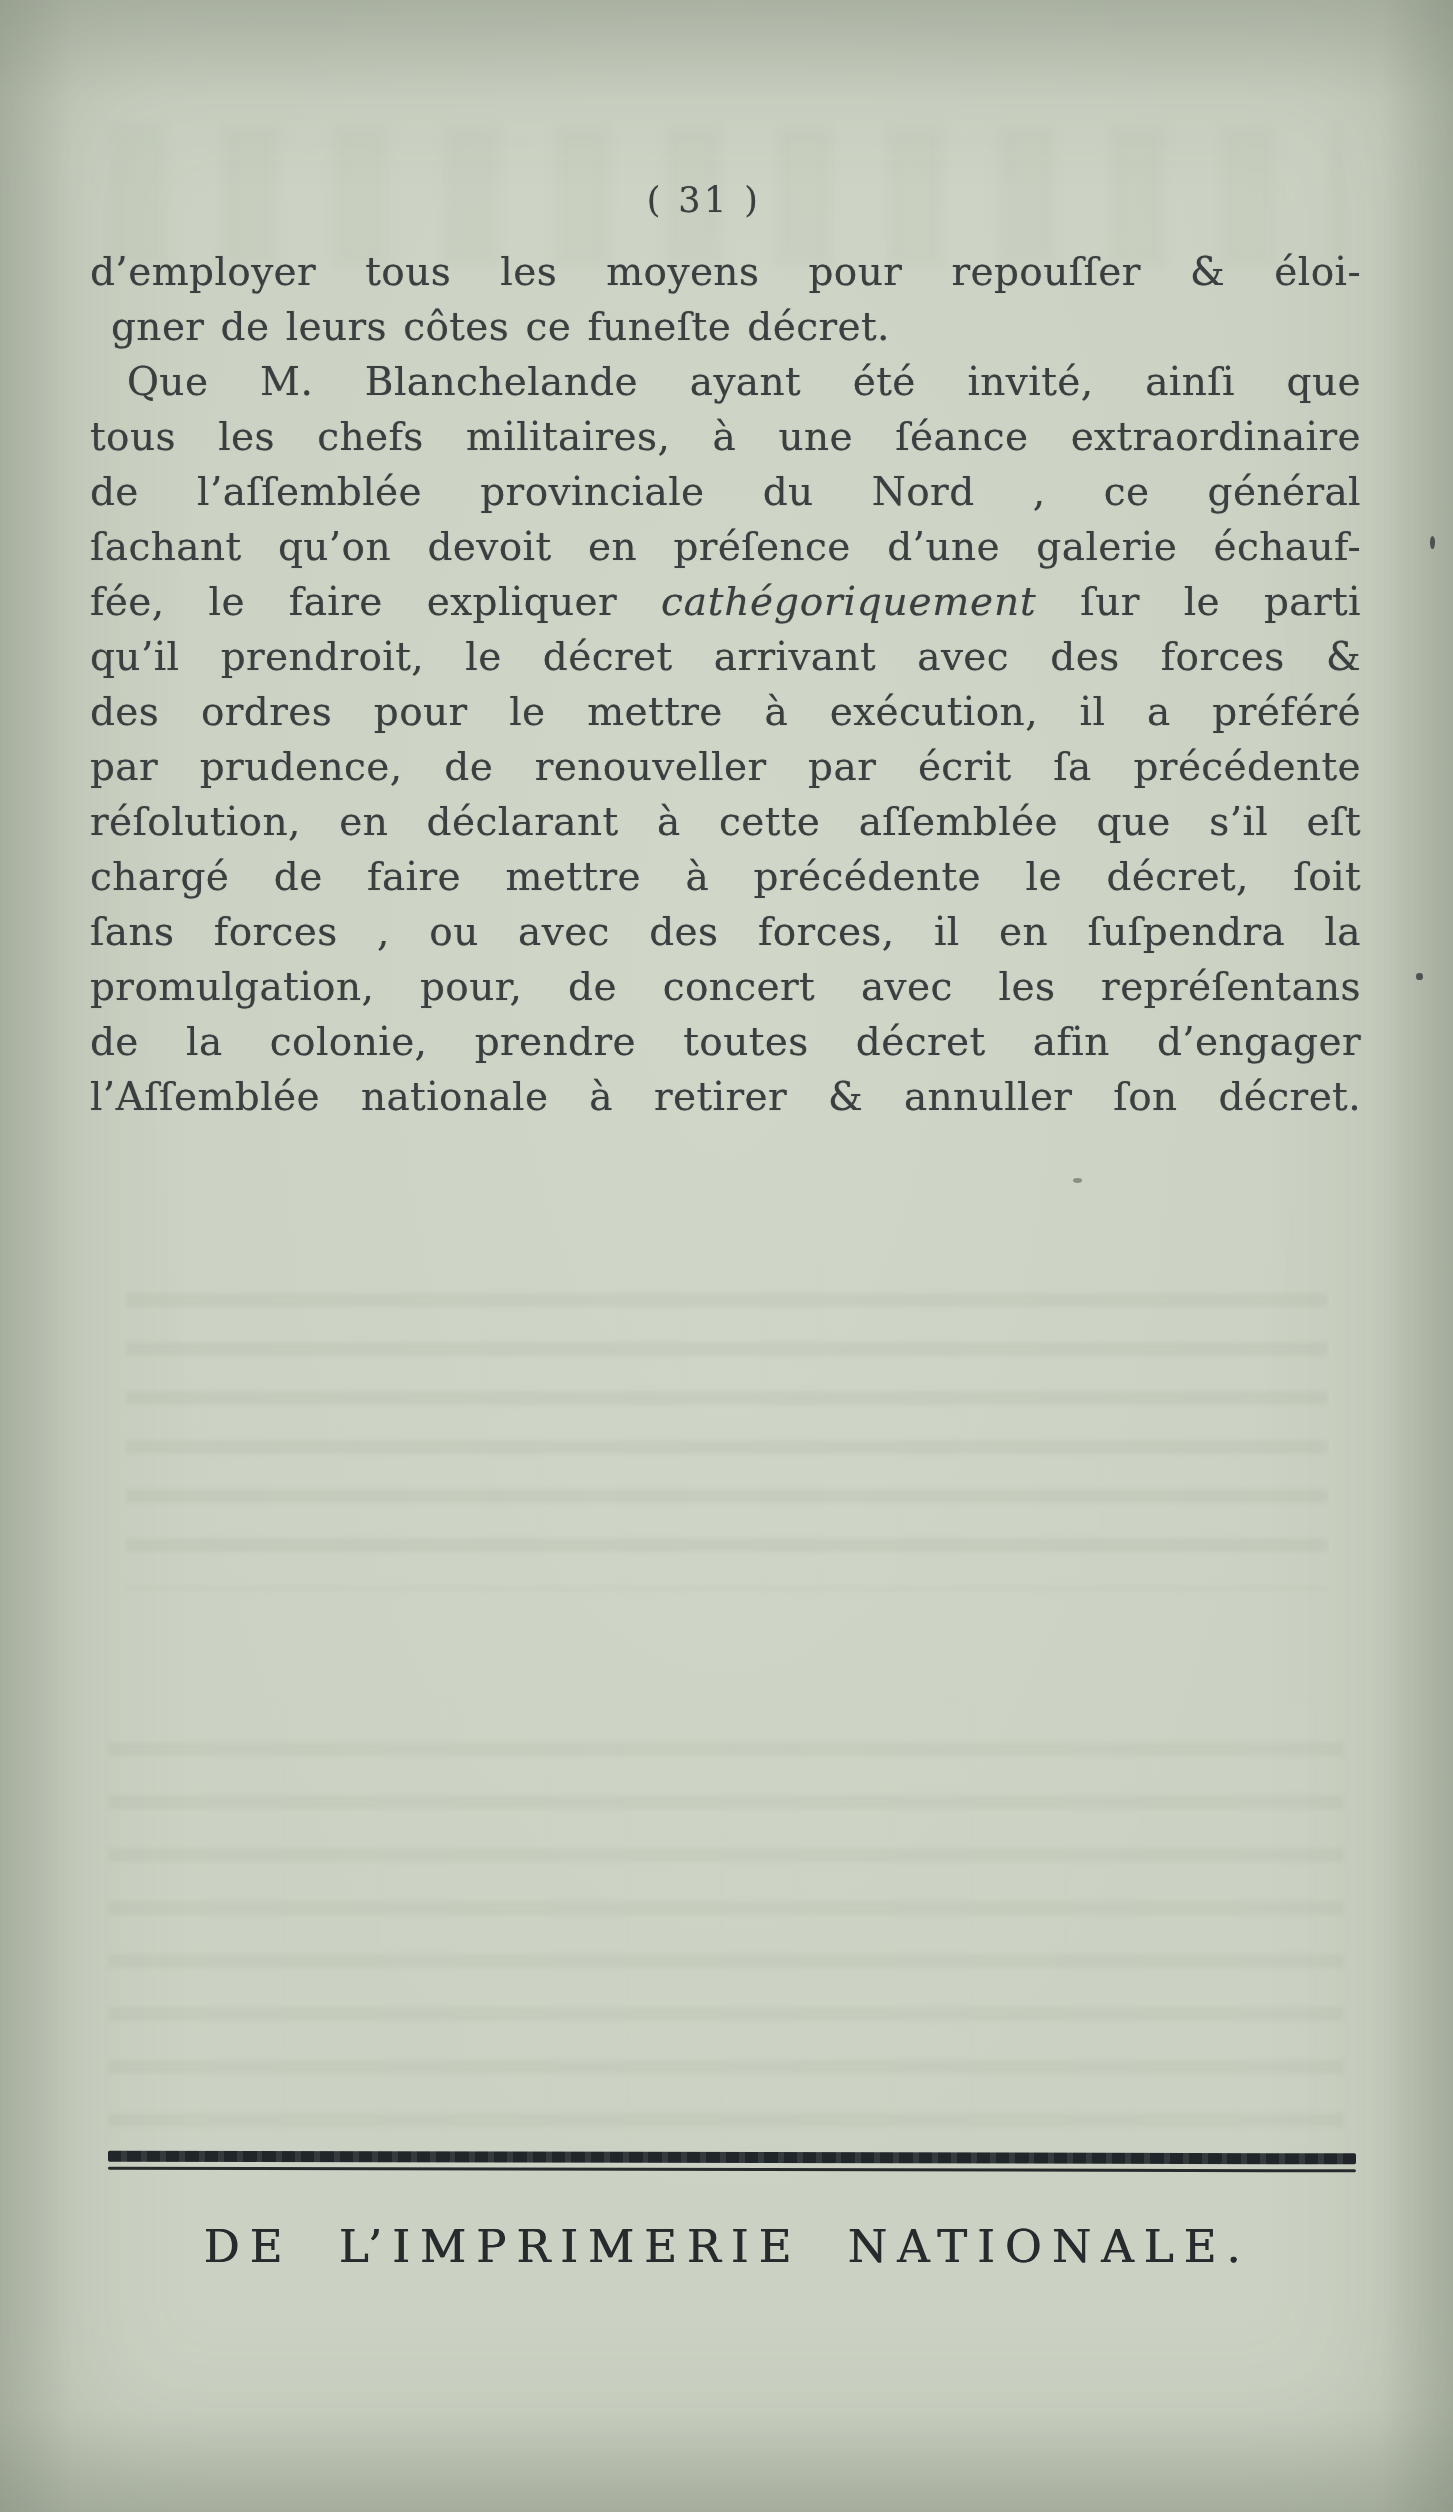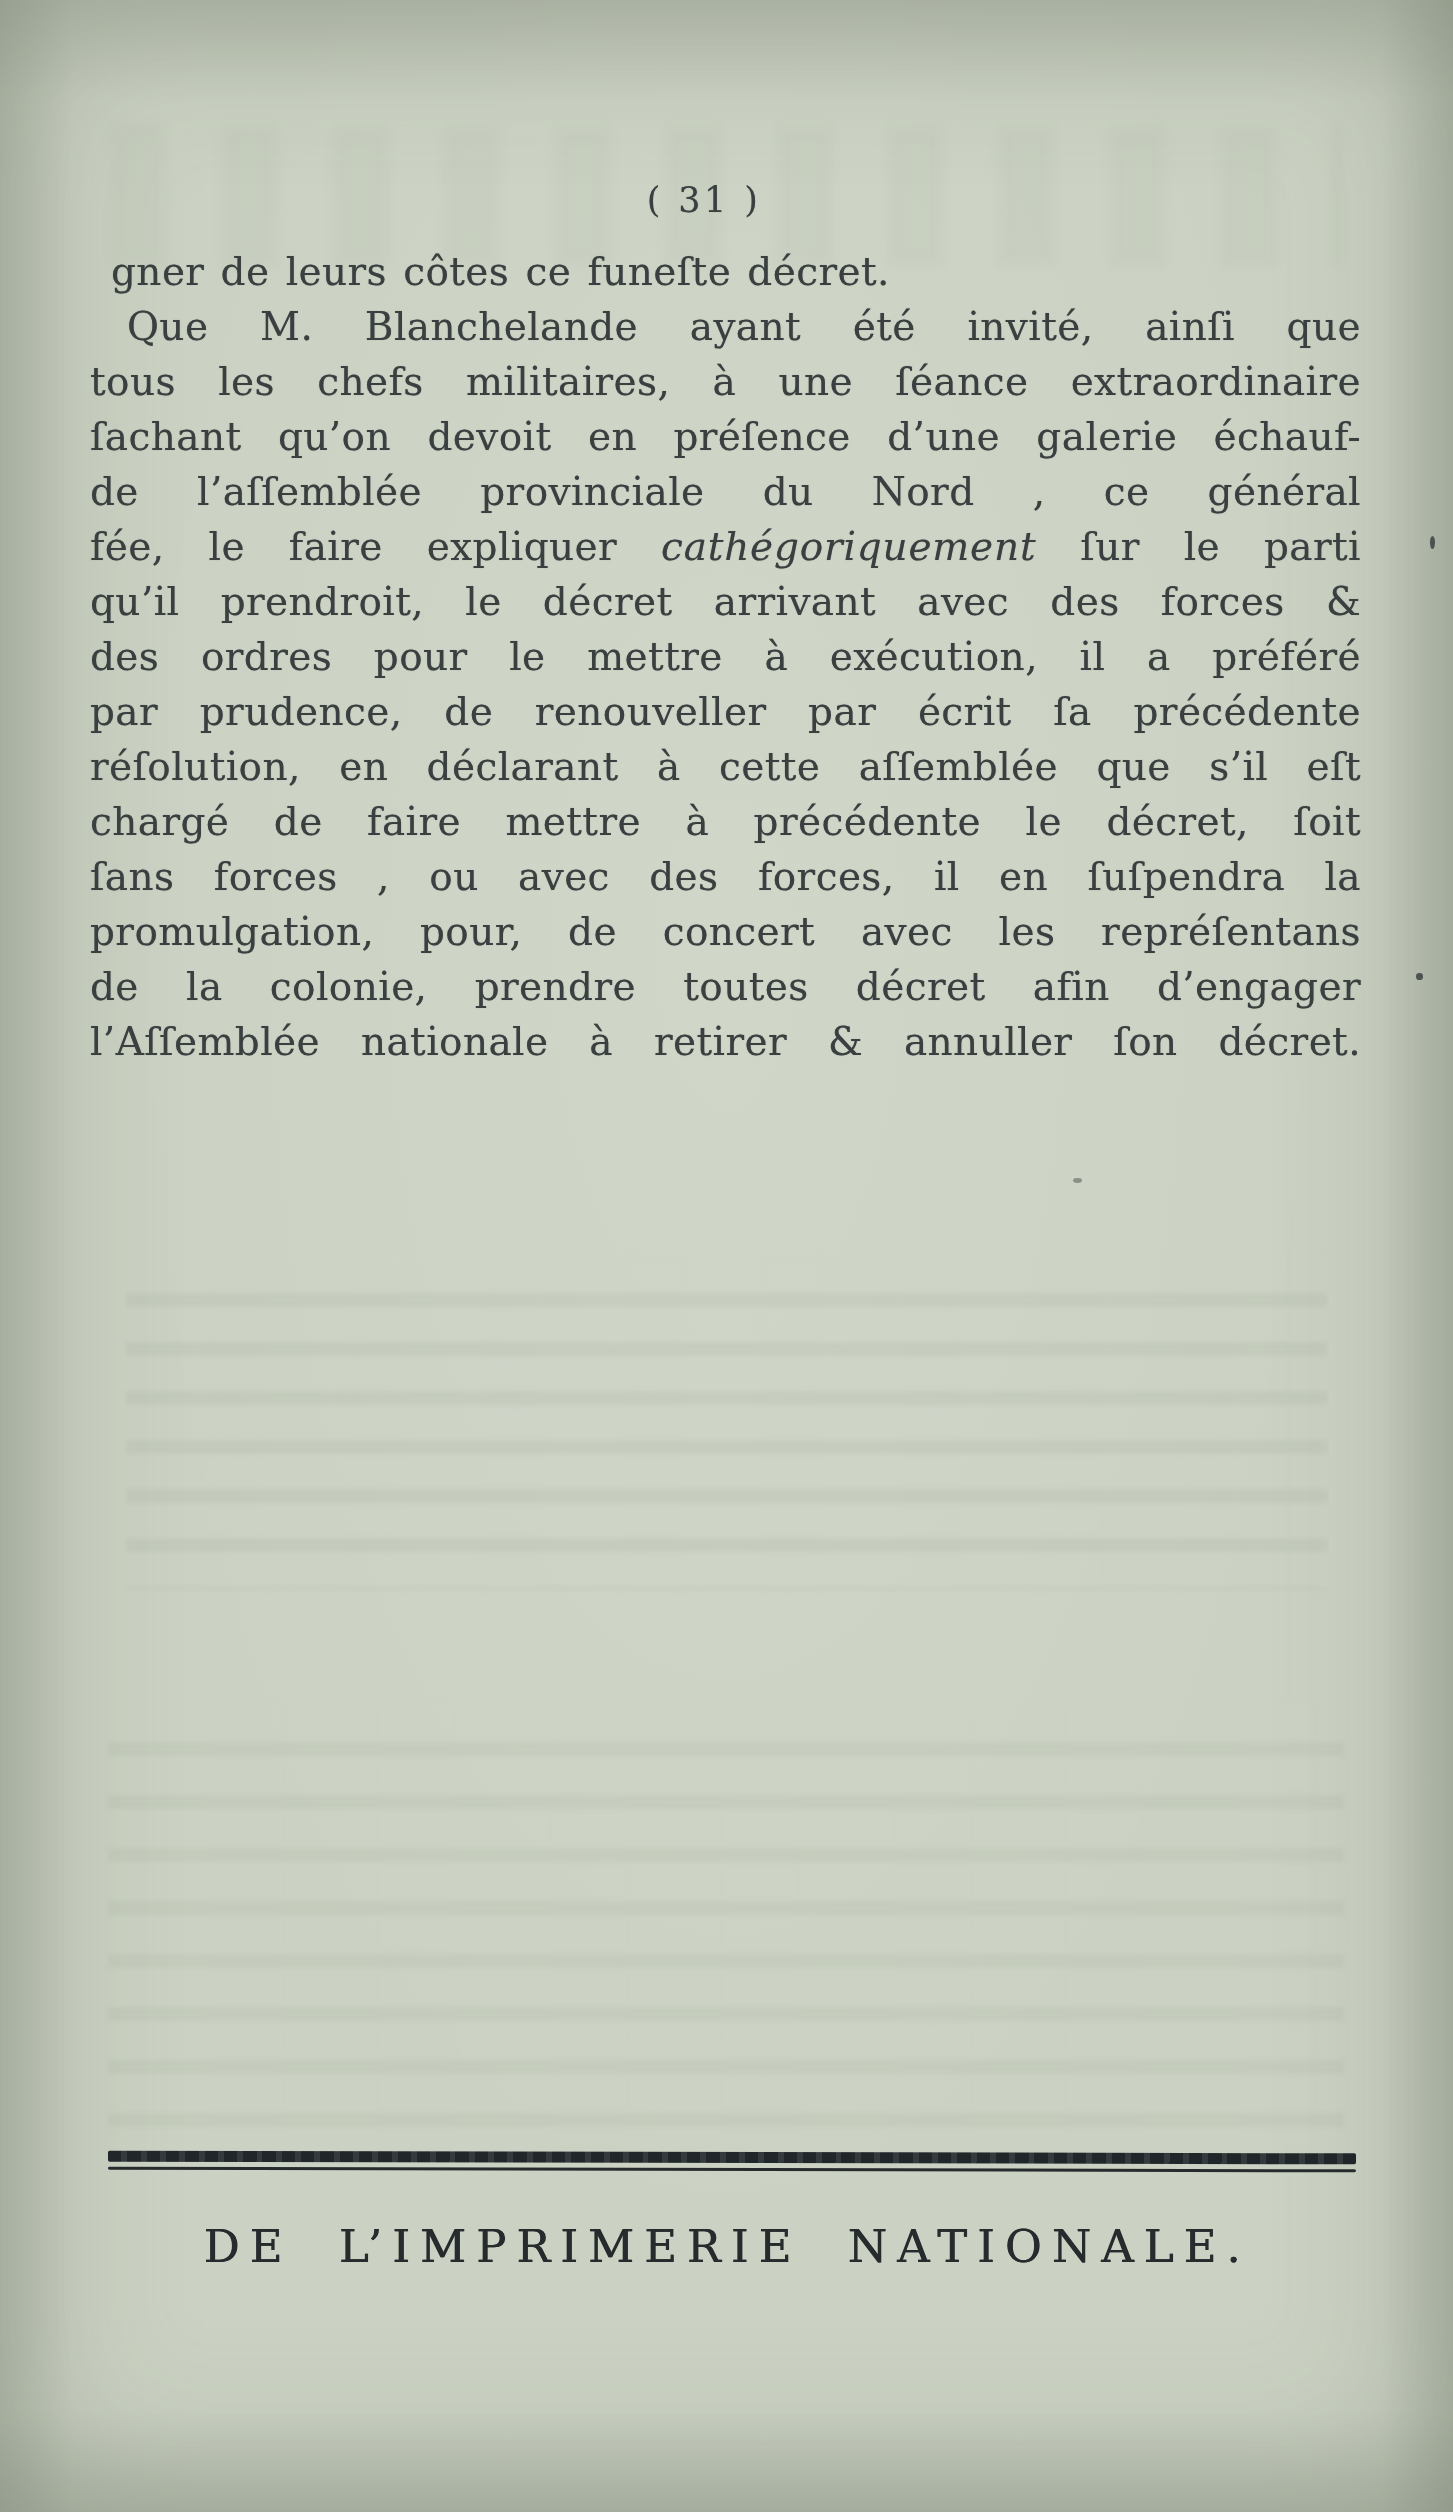--- a/index.html
+++ b/index.html
@@ -137,26 +137,27 @@
 
 <div class="page">
 
   <div class="ghost ghost-top"></div>
   <div class="ghost ghost-mid"></div>
   <div class="ghost ghost-bottom"></div>
 
   <div class="page-number">( 31 )</div>
 
   <div class="bodytext">
+    <div class="line">d’employer tous les moyens pour repouſſer &amp; éloi-</div>
     <div class="line end">gner de leurs côtes ce funeſte décret.</div>
 
     <div class="line indent">Que M. Blanchelande ayant été invité, ainſi que</div>
     <div class="line">tous les chefs militaires, à une ſéance extraordinaire</div>
+    <div class="line">de l’aſſemblée provinciale du Nord , ce général</div>
     <div class="line">ſachant qu’on devoit en préſence d’une galerie échauf-</div>
-    <div class="line">de l’aſſemblée provinciale du Nord , ce général</div>
 
     <div class="line"><span>fée, le faire expliquer </span><em>cathégoriquement</em><span> ſur le parti</span></div>
 
     <div class="line">qu’il prendroit, le décret arrivant avec des forces &amp;</div>
     <div class="line">des ordres pour le mettre à exécution, il a préféré</div>
     <div class="line">par prudence, de renouveller par écrit ſa précédente</div>
     <div class="line">réſolution, en déclarant à cette aſſemblée que s’il eſt</div>
     <div class="line">chargé de faire mettre à précédente le décret, ſoit</div>
     <div class="line">ſans forces , ou avec des forces, il en ſuſpendra la</div>
     <div class="line">promulgation, pour, de concert avec les repréſentans</div>

